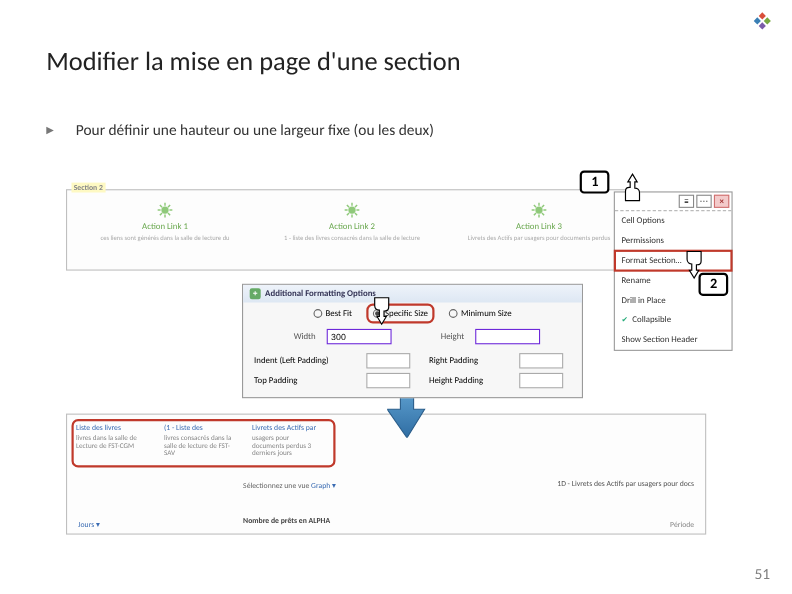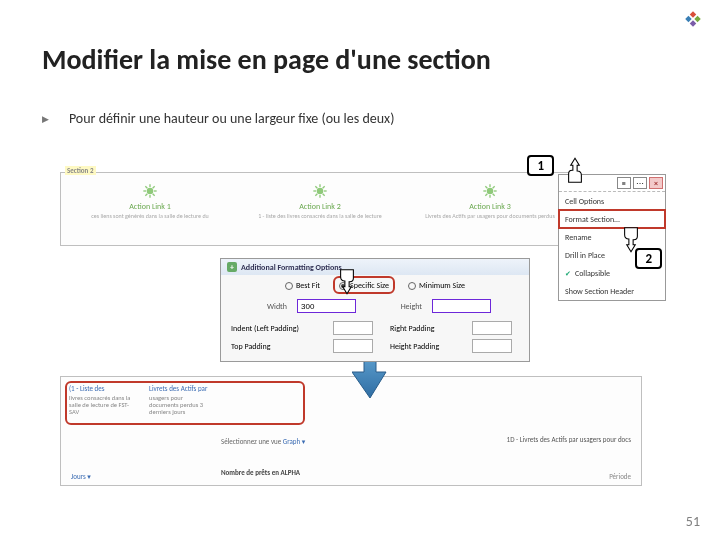--- a/index.html
+++ b/index.html
@@ -7,21 +7,21 @@
     width: 720px; height: 540px;
     font-family: "Segoe UI", Calibri, sans-serif;
     background: #fff;
     position: relative;
     overflow: hidden;
   }
   .logo { position: absolute; top: 8px; right: 16px; }
   .logo svg { width: 22px; height: 22px; }
   h1.title {
     position: absolute; top: 42px; left: 42px;
-    font-size: 28px; font-weight: 700; color: #222;
+    font-size: 24px; font-weight: 400; color: #222;
   }
   .bullet-row {
     position: absolute; top: 110px; left: 42px;
     display: flex; align-items: center; gap: 20px;
     font-size: 14px; color: #333;
   }
   .tri { font-size: 9px; color: #777; }
   .stage { position: absolute; top: 152px; left: 60px; width: 610px; height: 340px; }
 
   .section-box {
@@ -196,20 +196,21 @@
     </div>
   </div>
 
   <div class="ctx-menu">
     <div class="ctx-head">
       <span>≡</span>
       <span>⋯</span>
       <span class="xbtn">×</span>
     </div>
     <div class="ctx-item">Cell Options</div>
+    <div class="ctx-item">Permissions</div>
     <div class="ctx-item sel">Format Section…</div>
     <div class="ctx-item">Rename</div>
     <div class="ctx-item">Drill in Place</div>
     <div class="ctx-item check">Collapsible</div>
     <div class="ctx-item">Show Section Header</div>
   </div>
 
   <div class="hand hand-2">
     <svg viewBox="0 0 48 48">
         <path d="M24 6l6 10h-3v8c3 0 6 2 6 6v10H15V28c0-3 2-5 5-5h1v-7h-3z" fill="#fff" stroke="#000" stroke-width="1.5"></path>
@@ -267,20 +268,21 @@
             <stop offset="1" stop-color="#2f6da3"></stop>
           </linearGradient>
         </defs>
         <path d="M12 0h12v34h10L18 60 0 34h12z" fill="url(#g)" stroke="#2a5d8a"></path>
       </svg>
   </div>
 
   <div class="result-box">
     <div class="rc-outline"></div>
     <div class="rc-top">
+      <div class="rc-col"><span class="hdr">Liste des livres</span><span>livres dans la salle de Lecture de FST-CGM</span></div>
       <div class="rc-col"><span class="hdr">(1 - Liste des</span><span>livres consacrés dans la salle de lecture de FST-SAV</span></div>
       <div class="rc-col"><span class="hdr">Livrets des Actifs par</span><span>usagers pour documents perdus 3 derniers jours</span></div>
     </div>
     <div class="rc-mid">
       <span>Sélectionnez une vue</span>
       <span class="blue"><span>Graph</span> ▾</span>
     </div>
     <div class="rc-right">1D - Livrets des Actifs par usagers pour docs</div>
     <div class="rc-bottom">Nombre de prêts en ALPHA</div>
     <div class="rc-foot"><span>Jours</span> ▾</div>

